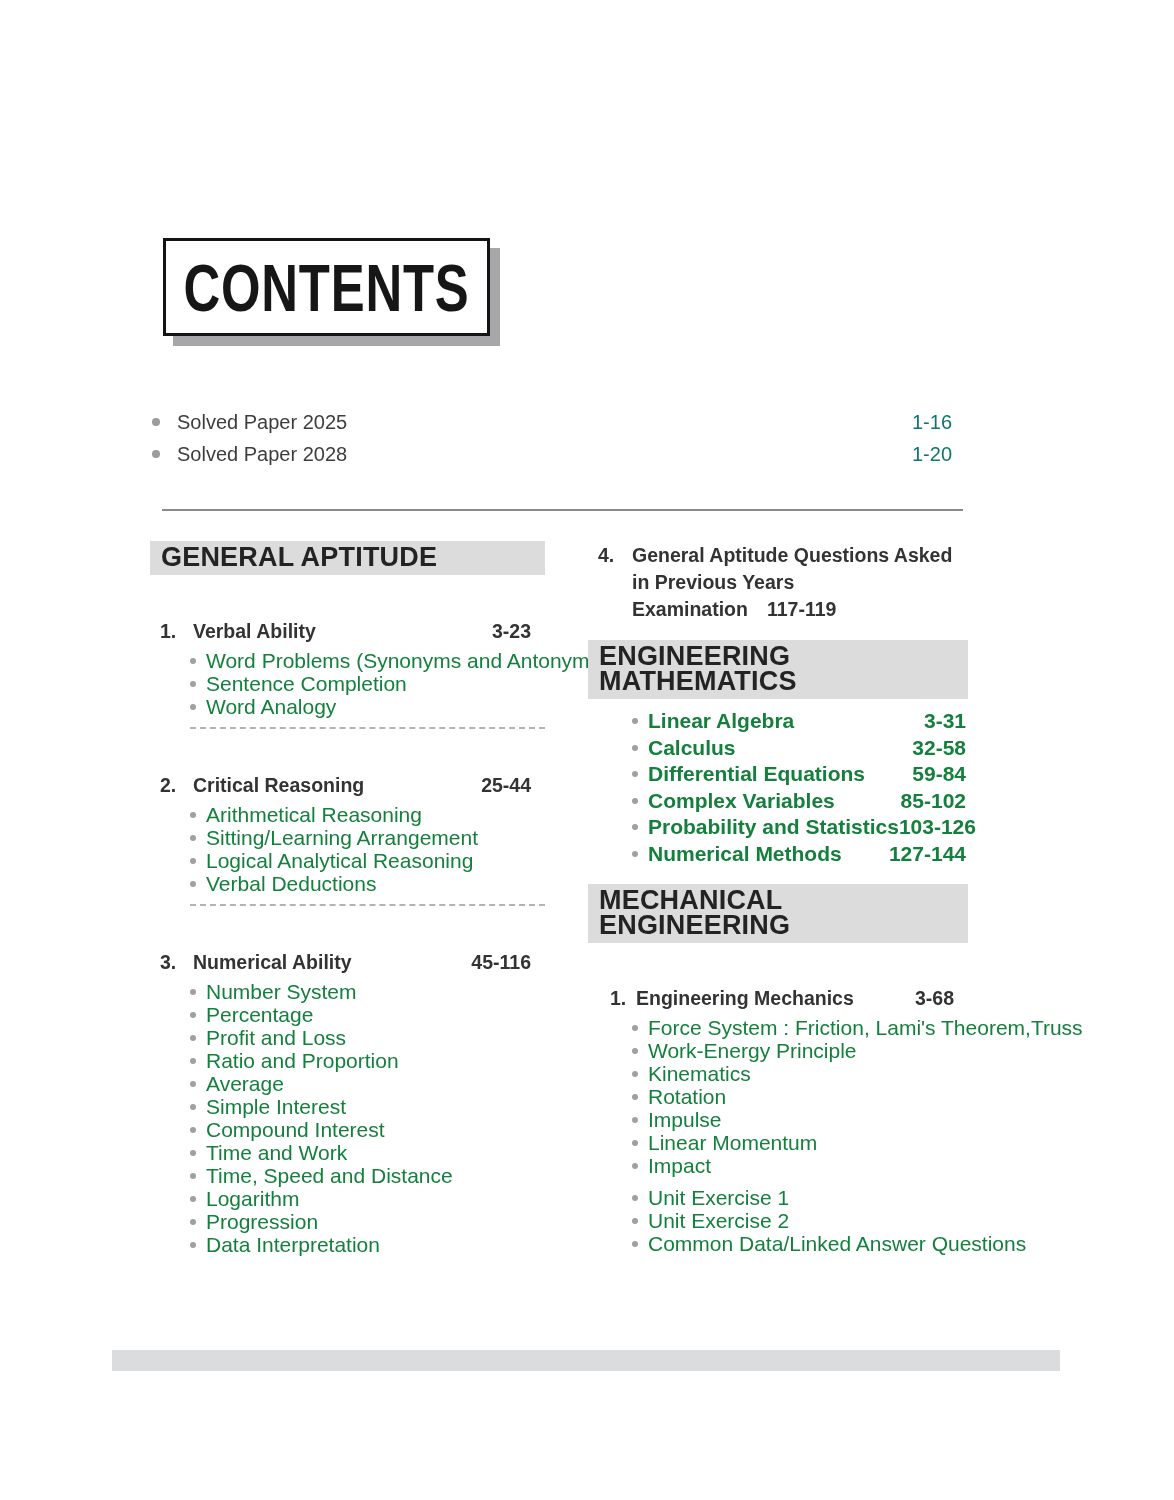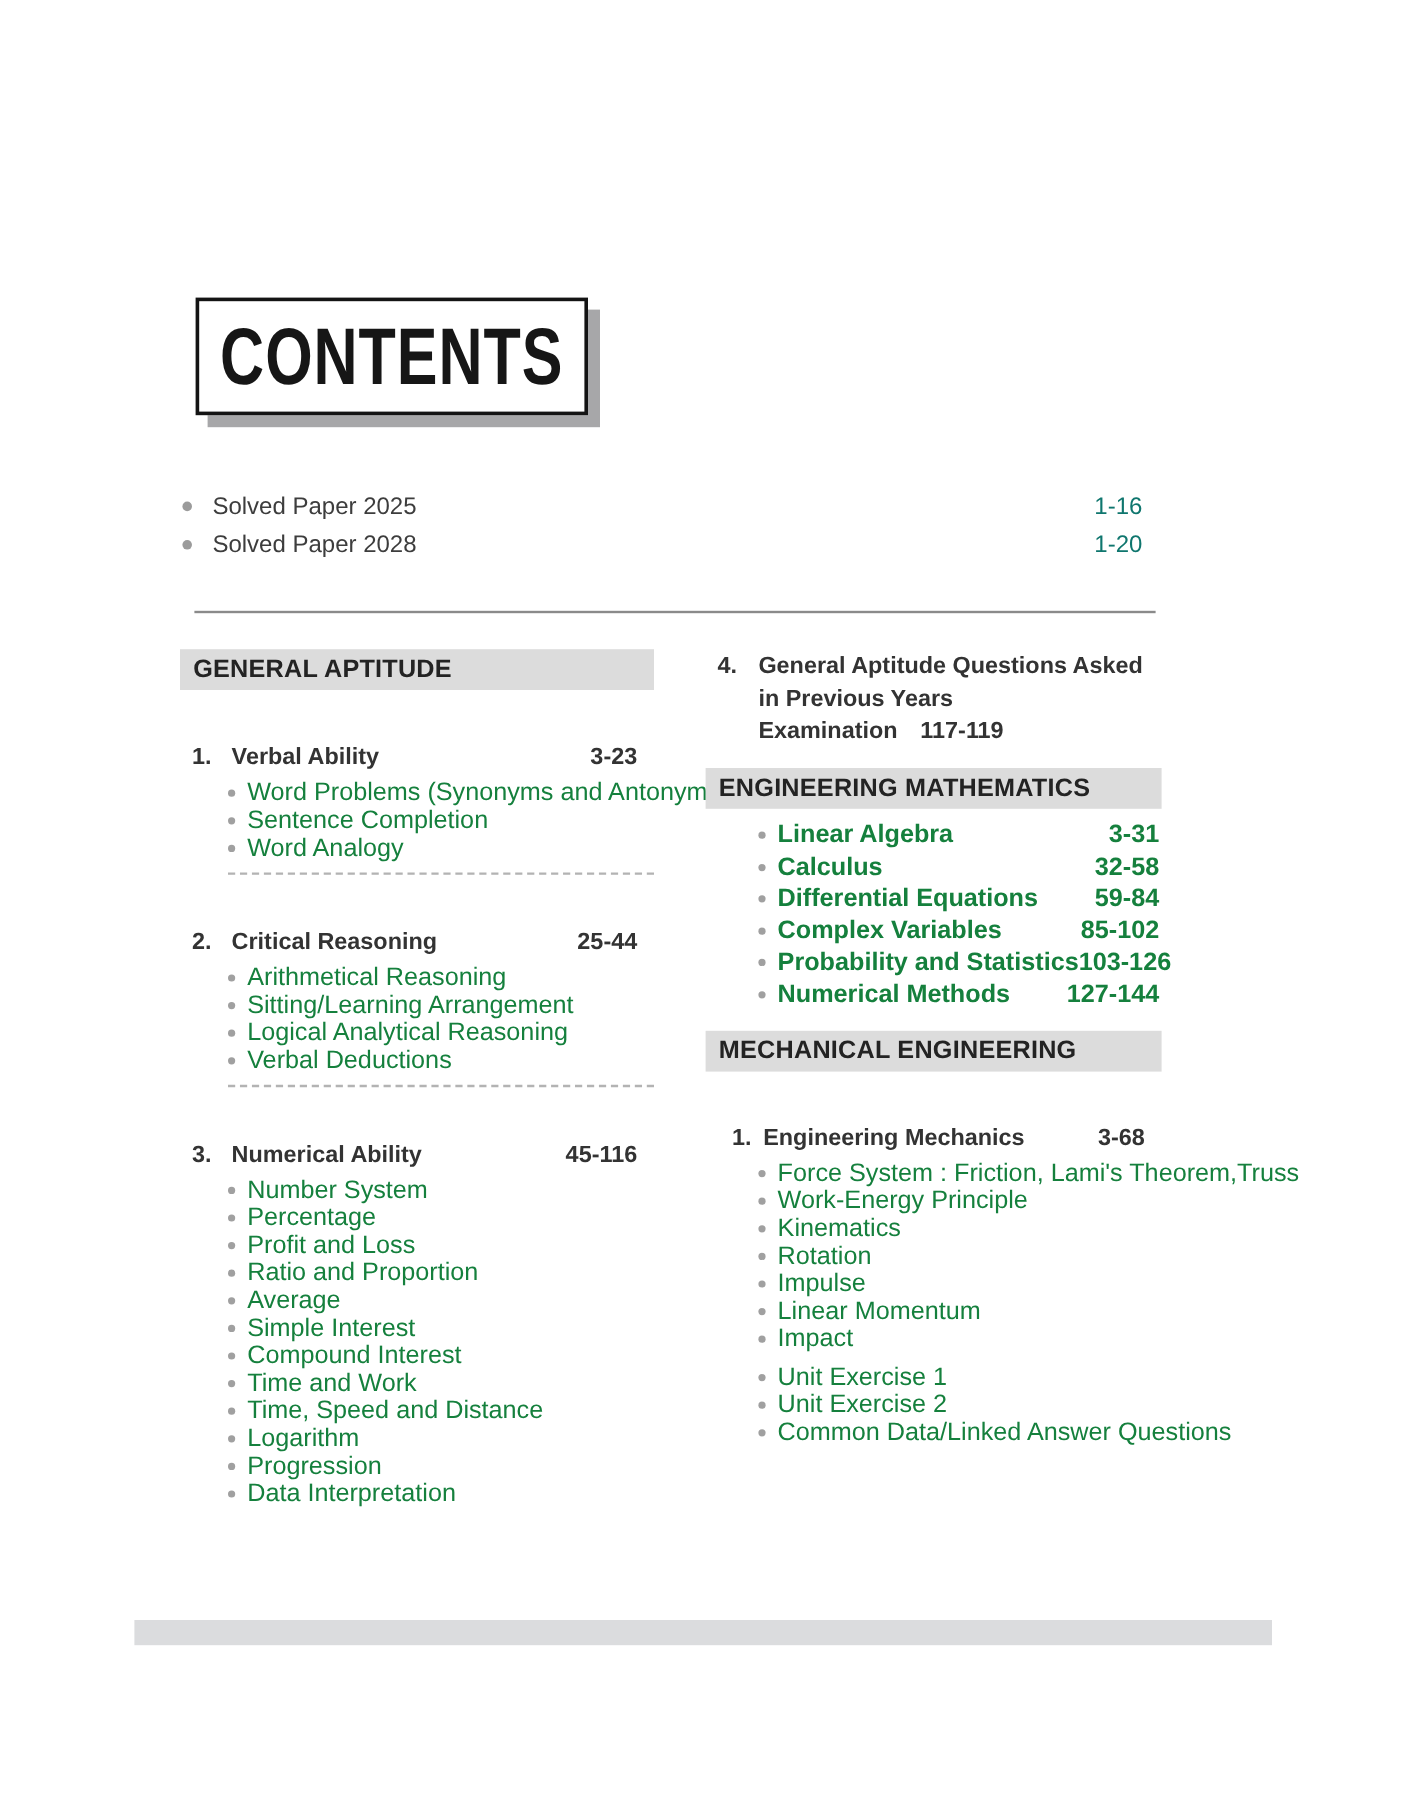--- a/index.html
+++ b/index.html
@@ -6,21 +6,21 @@
   .page{
     position:relative;
     width:1174px;height:1500px;
     background:#ffffff;
     font-family:"Liberation Sans", sans-serif;
     color:#3a3a3a;
     overflow:hidden;
   }
   
   .contents-box{
-    position:absolute;left:163px;top:248px;
+    position:absolute;left:163px;top:238px;
     width:321px;height:92px;
     background:#ffffff;
     border:3px solid #141414;
     box-shadow:10px 10px 0 #a7a7a9;
     display:flex;align-items:center;justify-content:center;
   }
   .contents-box .title-text{
     font-size:62px;font-weight:800;color:#161616;
     letter-spacing:1px;
     transform:scaleX(0.82) scaleY(1.08);
@@ -43,21 +43,21 @@
   .top-rule{
     position:absolute;left:162px;top:509px;width:801px;height:0;
     border-top:2px solid #8a8a8a;
   }
   
   .col{position:absolute;top:541px;}
   .col-left{left:150px;width:395px;}
   .col-right{left:588px;width:380px;}
   .section-header{
     background:#dcdcdc;
-    font-size:21px;font-weight:bold;color:#232323;
+    font-size:27px;font-weight:bold;color:#232323;
     padding:4px 11px 5px 11px;line-height:25px;
     letter-spacing:0.2px;
   }
   .col-left .section-header{margin-bottom:8px;}
   .chapter-row{
     display:flex;align-items:baseline;
     font-size:19.5px;font-weight:bold;color:#333333;
     line-height:26px;margin:10px 0 5px 0;
     padding:0 14px 0 10px;
   }

